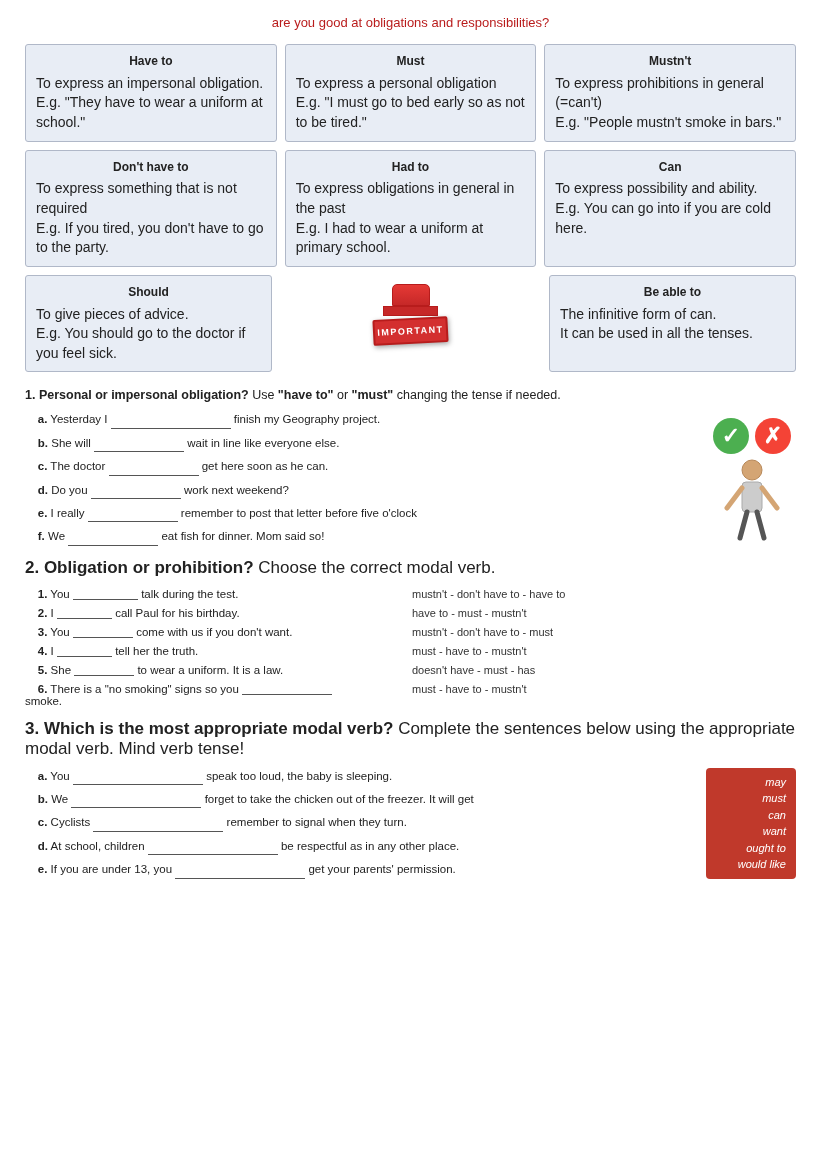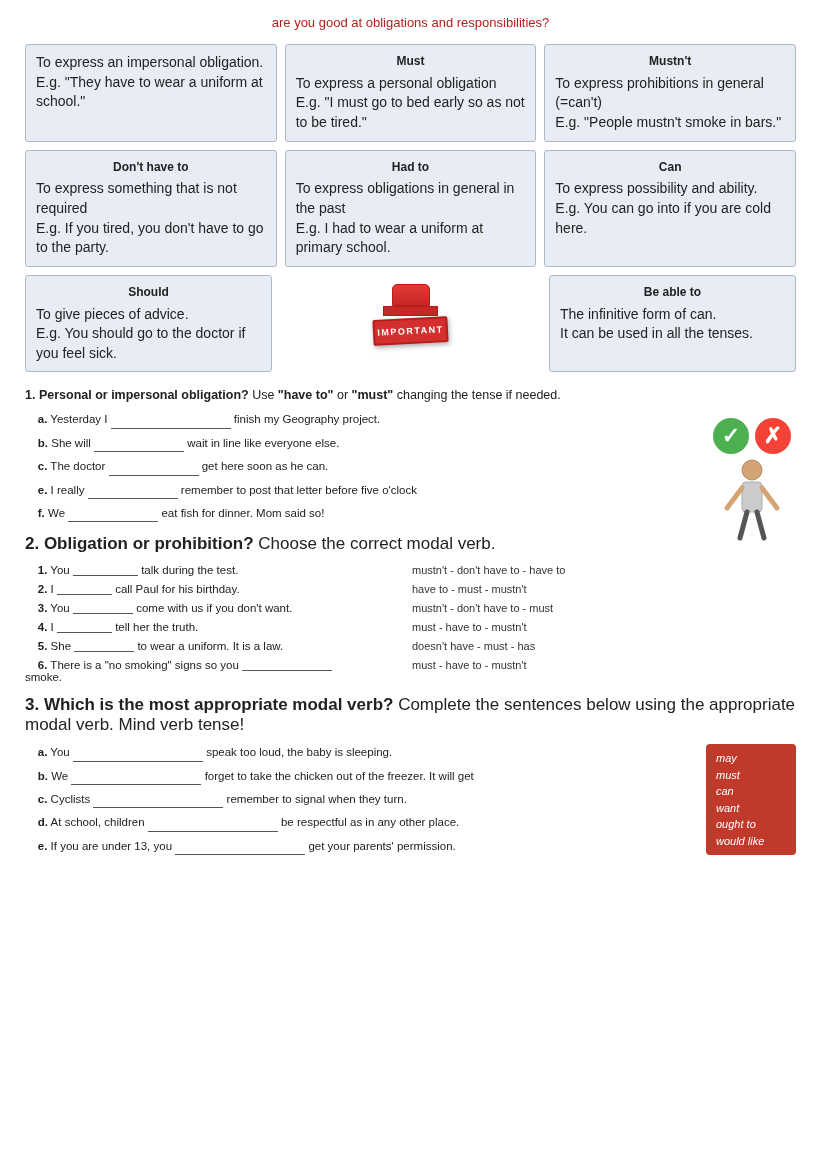--- a/index.html
+++ b/index.html
@@ -123,21 +123,21 @@
       margin-top: 12px;
     }
     .modal-words-box {
       background: #c0392b;
       color: white;
       padding: 6px 10px;
       border-radius: 4px;
       font-style: italic;
       font-size: 11px;
       line-height: 1.5;
-      text-align: left;
+      text-align: right;
     }
     .section3-container {
       position: relative;
       padding-right: 64px;
     }
     .content-wrapper {
       position: relative;
       z-index: 1;
     }
     
@@ -181,20 +181,21 @@
   </style>
 </head>
 <body>
 
 <div class="content-wrapper">
 
   <div class="page-title">are you good at obligations and responsibilities?</div>
 
   <div class="cards-grid">
     <div class="card">
+      <div class="card-title">Have to</div>
       <div class="card-body" style="white-space:pre-line">To express an impersonal obligation.
 E.g. "They have to wear a uniform at school."</div>
     </div>
     <div class="card">
       <div class="card-title">Must</div>
       <div class="card-body" style="white-space:pre-line">To express a personal obligation
 E.g. "I must go to bed early so as not to be tired."</div>
     </div>
     <div class="card">
       <div class="card-title">Mustn't</div>
@@ -276,20 +277,23 @@
     <div class="exercise-item">
       &nbsp;&nbsp;&nbsp;&nbsp;<strong>a.</strong> Yesterday I <span class="blank blank-long"></span> finish my Geography project.
     </div>
     <div class="exercise-item">
       &nbsp;&nbsp;&nbsp;&nbsp;<strong>b.</strong> She will <span class="blank blank-medium"></span> wait in line like everyone else.
     </div>
     <div class="exercise-item">
       &nbsp;&nbsp;&nbsp;&nbsp;<strong>c.</strong> The doctor <span class="blank blank-medium"></span> get here soon as he can.
     </div>
     <div class="exercise-item">
+      &nbsp;&nbsp;&nbsp;&nbsp;<strong>d.</strong> Do you <span class="blank blank-medium"></span> work next weekend?
+    </div>
+    <div class="exercise-item">
       &nbsp;&nbsp;&nbsp;&nbsp;<strong>e.</strong> I really <span class="blank blank-medium"></span> remember to post that letter before five o'clock
     </div>
     <div class="exercise-item">
       &nbsp;&nbsp;&nbsp;&nbsp;<strong>f.</strong> We <span class="blank blank-medium"></span> eat fish for dinner. Mom said so!
     </div>
   </div>
 
   <div class="section2">
     <div class="exercise-header">
       <strong>2. Obligation or prohibition?</strong>

